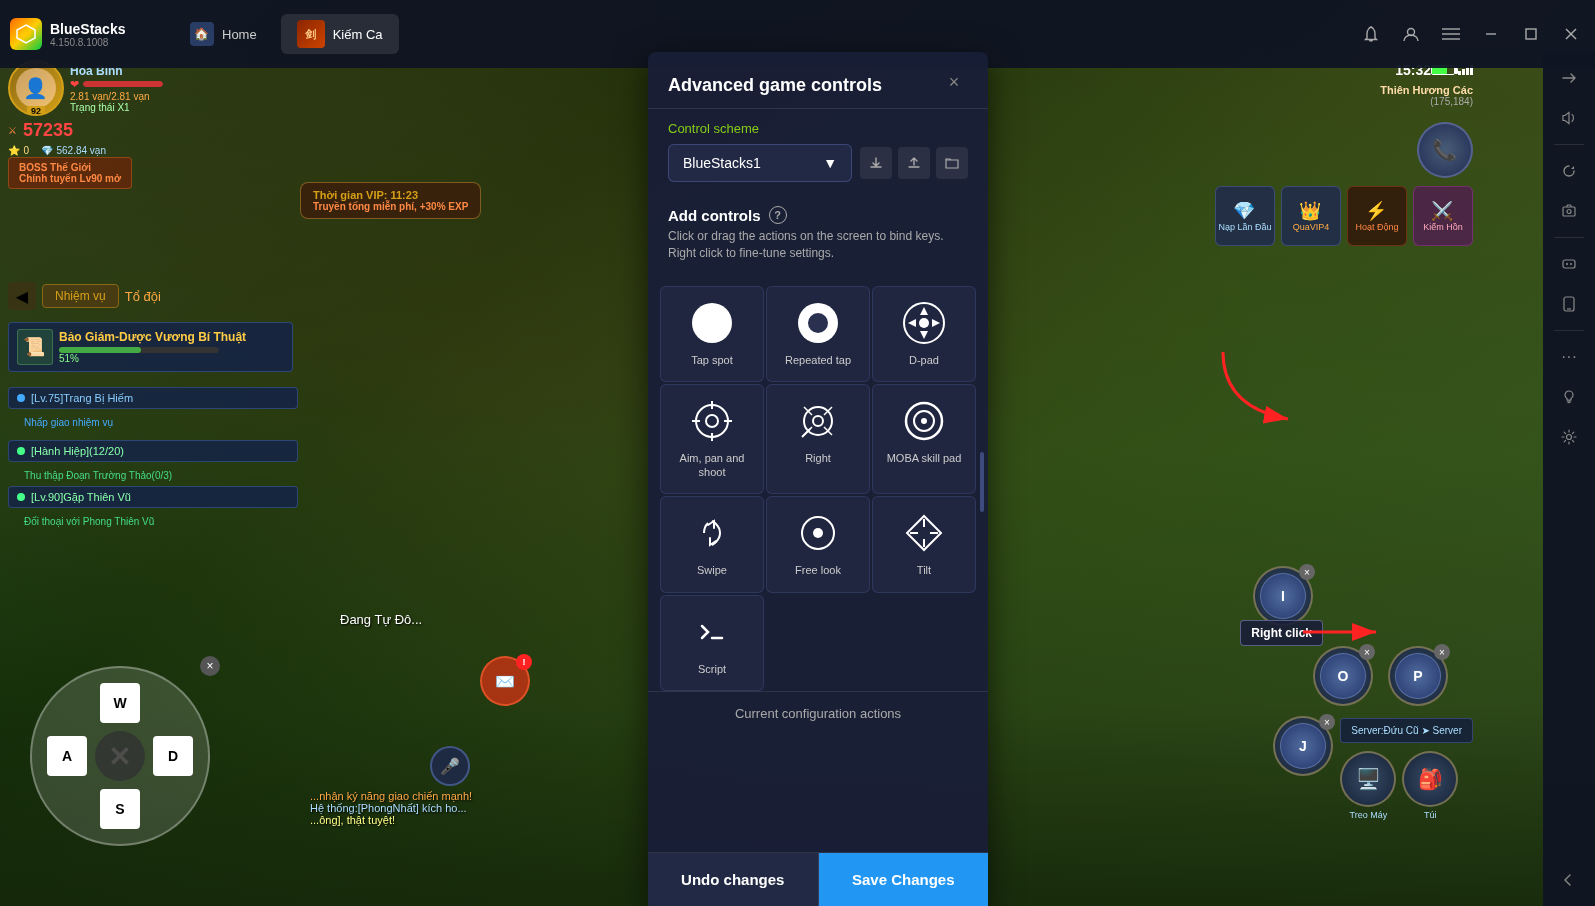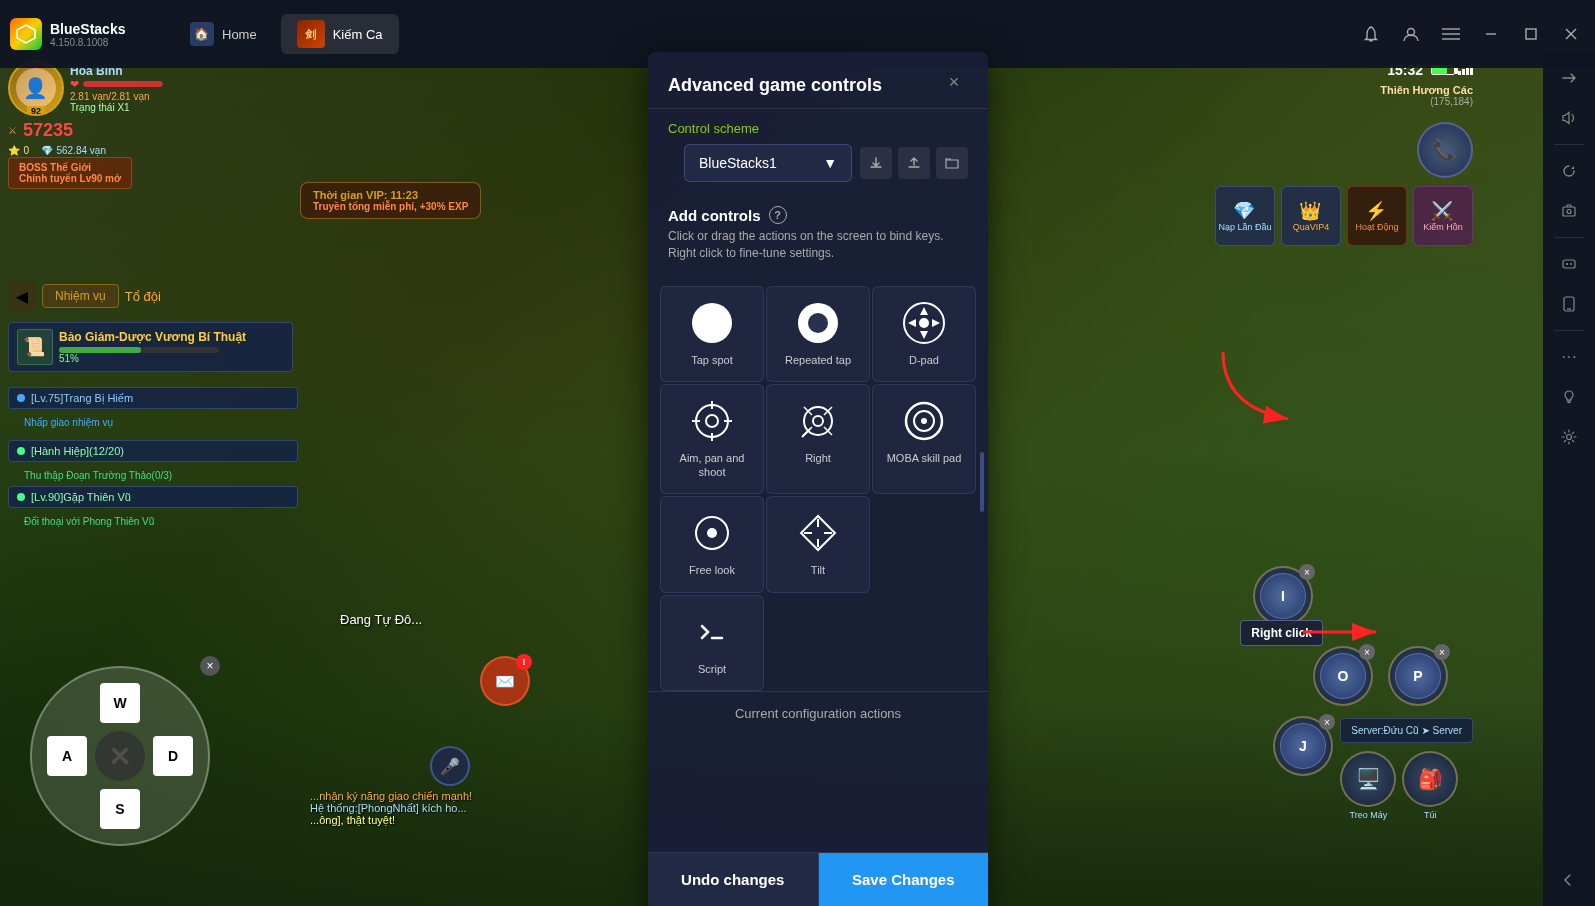--- a/index.html
+++ b/index.html
@@ -367,21 +367,20 @@
       font-size: 13px;
       margin-bottom: 8px;
     }
 
     .scheme-row {
       display: flex;
       align-items: center;
       justify-content: center;
       gap: 8px;
       margin-bottom: 12px;
-      margin-left: 16px;
     }
 
     .scheme-select {
       flex: 1;
       background: rgba(35,42,70,0.9);
       border: 1px solid rgba(100,120,200,0.4);
       border-radius: 6px;
       padding: 10px 14px;
       color: white;
       font-size: 14px;
@@ -804,21 +803,21 @@
       <div class="dpad-btn left">A</div>
       <div class="dpad-btn right">D</div>
       <div class="dpad-center">
         <span class="dpad-x">✕</span>
       </div>
     </div>
     <div class="dpad-close">×</div>
   </div>
 
   <div style="position:absolute;top:10px;right:70px;z-index:6;text-align:right;">
-    <div style="display:flex;justify-content:flex-end;gap:8px;align-items:center;margin-bottom:6px;">
+    <div style="display:flex;justify-content:flex-end;gap:0;align-items:center;margin-bottom:6px;">
       <div style="color:white;font-size:14px;font-weight:bold;">15:32</div>
 
       <div style="display:flex;gap:3px;align-items:center;">
         <div style="width:24px;height:10px;border:1px solid white;border-radius:2px;position:relative;">
           <div style="width:70%;height:100%;background:#44ff44;border-radius:1px;"></div>
           <div style="position:absolute;right:-4px;top:2px;width:3px;height:6px;background:white;border-radius:0 1px 1px 0;"></div>
         </div>
         <div style="display:flex;gap:1px;align-items:flex-end;">
           <div style="width:3px;height:4px;background:white;"></div>
           <div style="width:3px;height:6px;background:white;"></div>
@@ -1118,20 +1117,31 @@
       <div class="control-icon">
         <svg width="44" height="44" viewBox="0 0 44 44">
           <circle cx="22" cy="22" r="18" stroke="white" stroke-width="2.5" fill="none"></circle>
           <circle cx="22" cy="22" r="10" stroke="white" stroke-width="2" fill="none"></circle>
           <circle cx="22" cy="22" r="3" fill="white"></circle>
         </svg>
       </div>
       <span class="control-label">MOBA skill pad</span>
     </div>
 
+    <div class="control-item">
+      <div class="control-icon">
+        <svg width="44" height="44" viewBox="0 0 44 44">
+          <path d="M18 14 L24 10 L24 17" stroke="white" stroke-width="2" fill="none" stroke-linecap="round"></path>
+          <path d="M26 30 L20 34 L20 27" stroke="white" stroke-width="2" fill="none" stroke-linecap="round"></path>
+          <path d="M22 10 C22 10 30 14 30 22 C30 30 22 34 22 34" stroke="white" stroke-width="2" fill="none"></path>
+          <path d="M18 12 C18 12 14 16 14 22" stroke="white" stroke-width="2" fill="none"></path>
+        </svg>
+      </div>
+      <span class="control-label">Swipe</span>
+    </div>
 
     <div class="control-item">
       <div class="control-icon">
         <svg width="44" height="44" viewBox="0 0 44 44">
           <circle cx="22" cy="22" r="16" stroke="white" stroke-width="2" fill="none"></circle>
           <circle cx="22" cy="22" r="5" fill="white"></circle>
         </svg>
       </div>
       <span class="control-label">Free look</span>
     </div>

